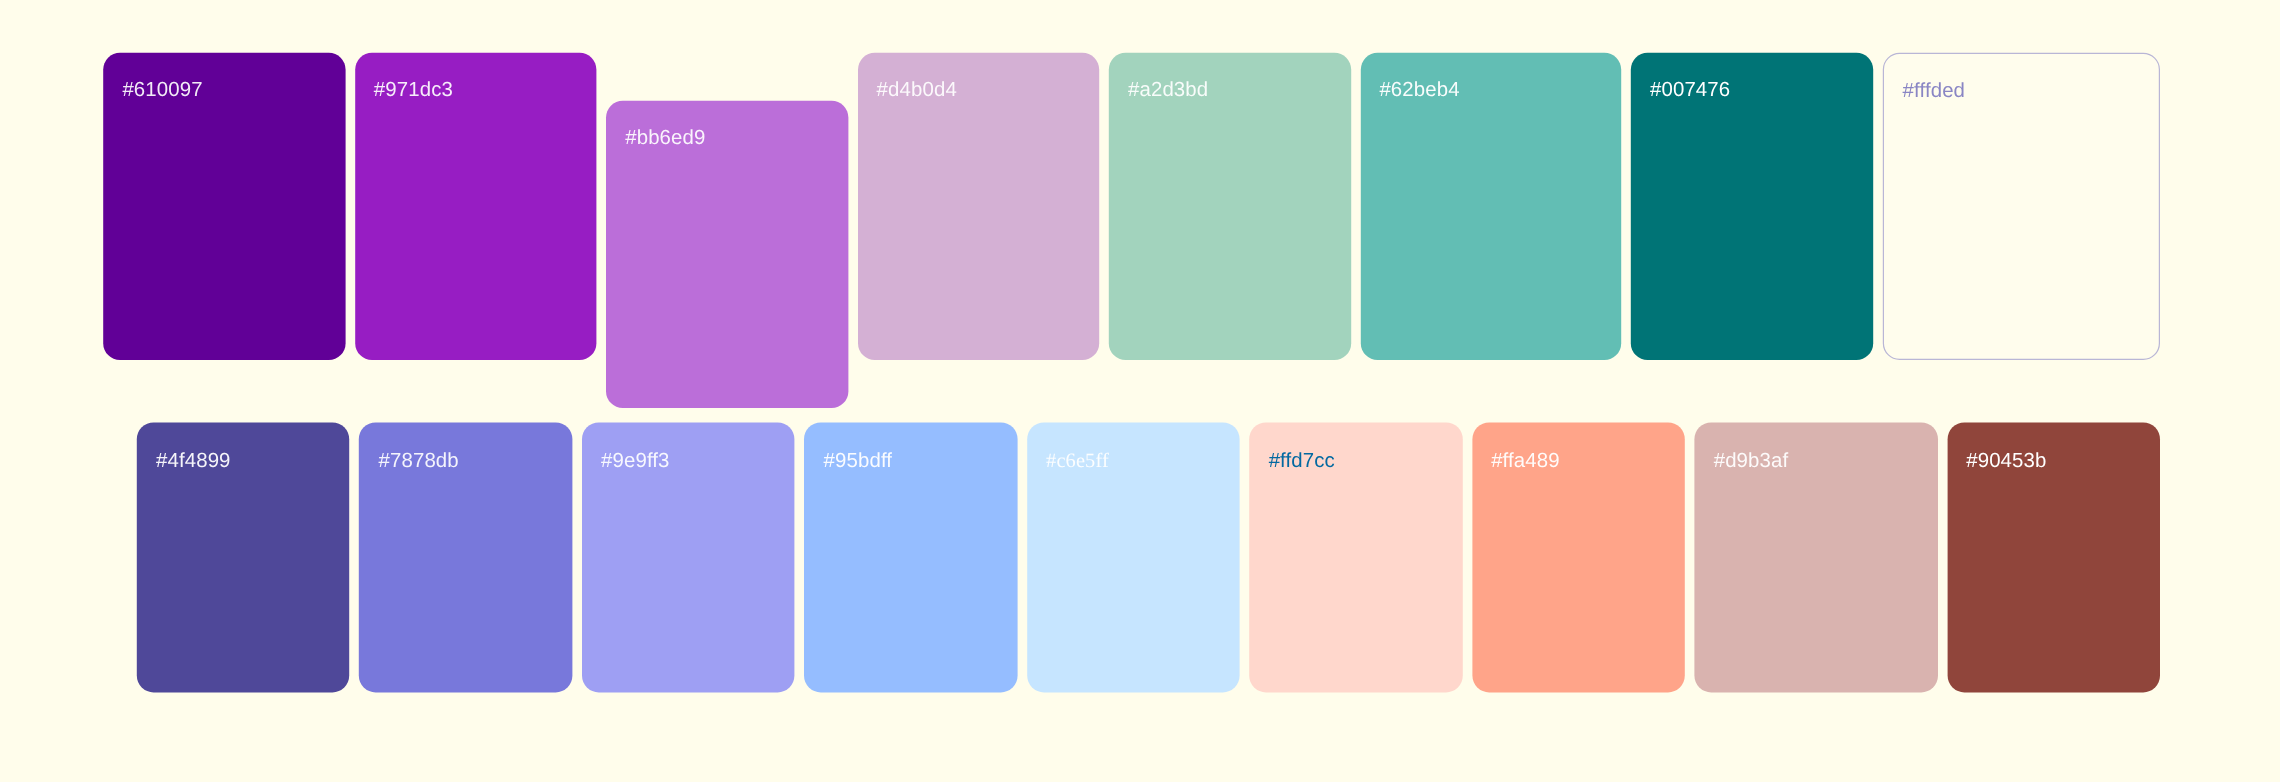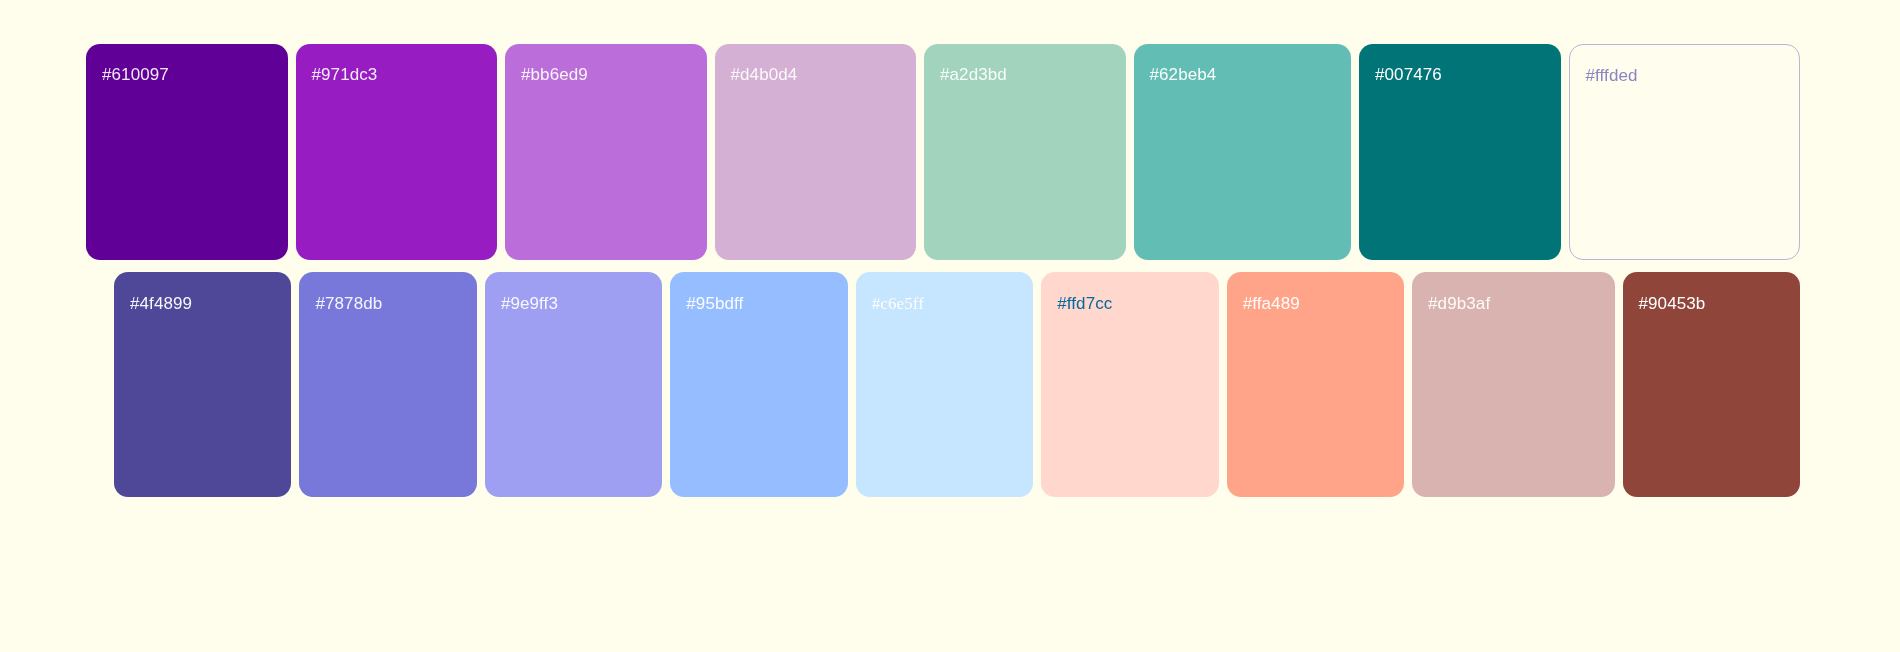--- a/index.html
+++ b/index.html
@@ -36,21 +36,21 @@
 
   .palette-row {
     display: flex;
     flex-direction: row;
     gap: 8px;
     width: 100%;
   }
 
   .swatch {
     flex: 1 1 0;
-    height: 216px;
+    height: 256px;
     border-radius: 14px;
     position: relative;
     overflow: hidden;
     border: 0 solid transparent;
   }
 
   .swatch.row-bottom {
     height: 225px;
   }
 
@@ -81,21 +81,21 @@
 
 <div id="palette-root" style="background: rgb(255, 253, 235);">
   <div class="palette-grid">
       <div class="palette-row">
         <div class="swatch" style="background: rgb(97, 0, 151);">
           <span class="swatch-label" style="color: rgba(255, 255, 255, 0.92);">#610097</span>
         </div>
         <div class="swatch" style="background: rgb(151, 29, 195);">
           <span class="swatch-label" style="color: rgba(255, 255, 255, 0.92);">#971dc3</span>
         </div>
-        <div class="swatch" style="background: rgb(187, 110, 217);">
+        <div class="swatch" style="background: rgb(187, 110, 217); margin-top: 40px;">
           <span class="swatch-label" style="color: rgba(255, 255, 255, 0.92);">#bb6ed9</span>
         </div>
         <div class="swatch" style="background: rgb(212, 176, 212);">
           <span class="swatch-label" style="color: rgba(255, 255, 255, 0.92);">#d4b0d4</span>
         </div>
         <div class="swatch" style="background: rgb(162, 211, 189);">
           <span class="swatch-label" style="color: rgba(255, 255, 255, 0.92);">#a2d3bd</span>
         </div>
         <div class="swatch" style="background: rgb(98, 190, 180); padding-left: 16px;">
           <span class="swatch-label" style="color: rgba(255, 255, 255, 0.96);">#62beb4</span>

